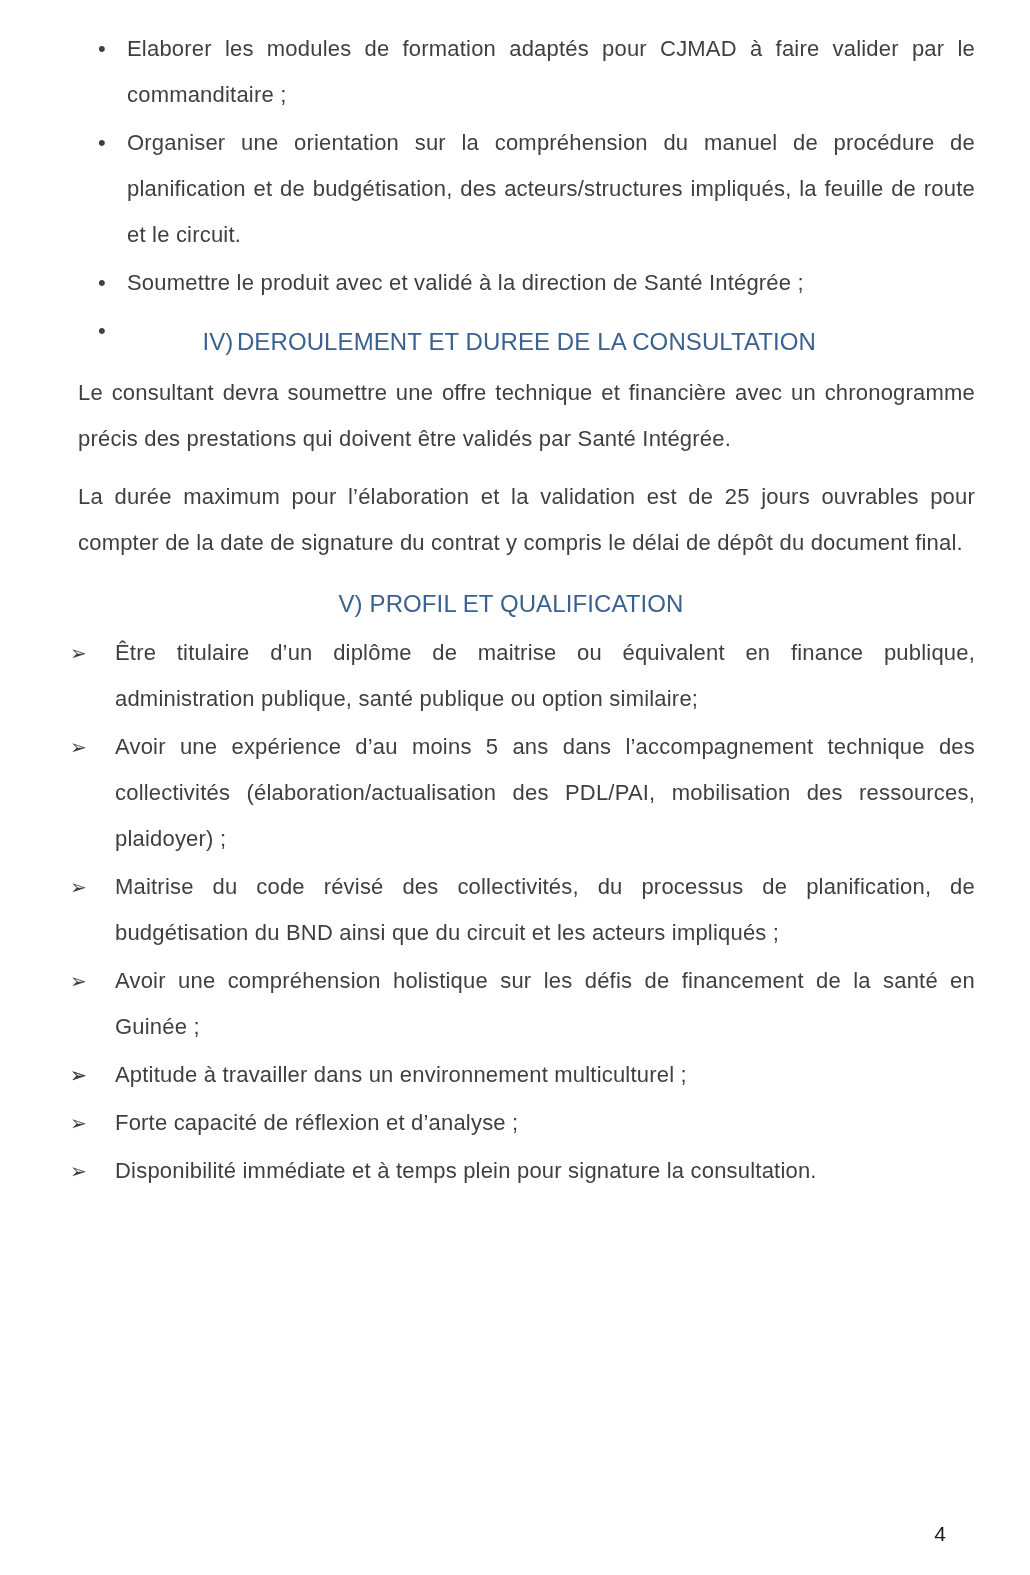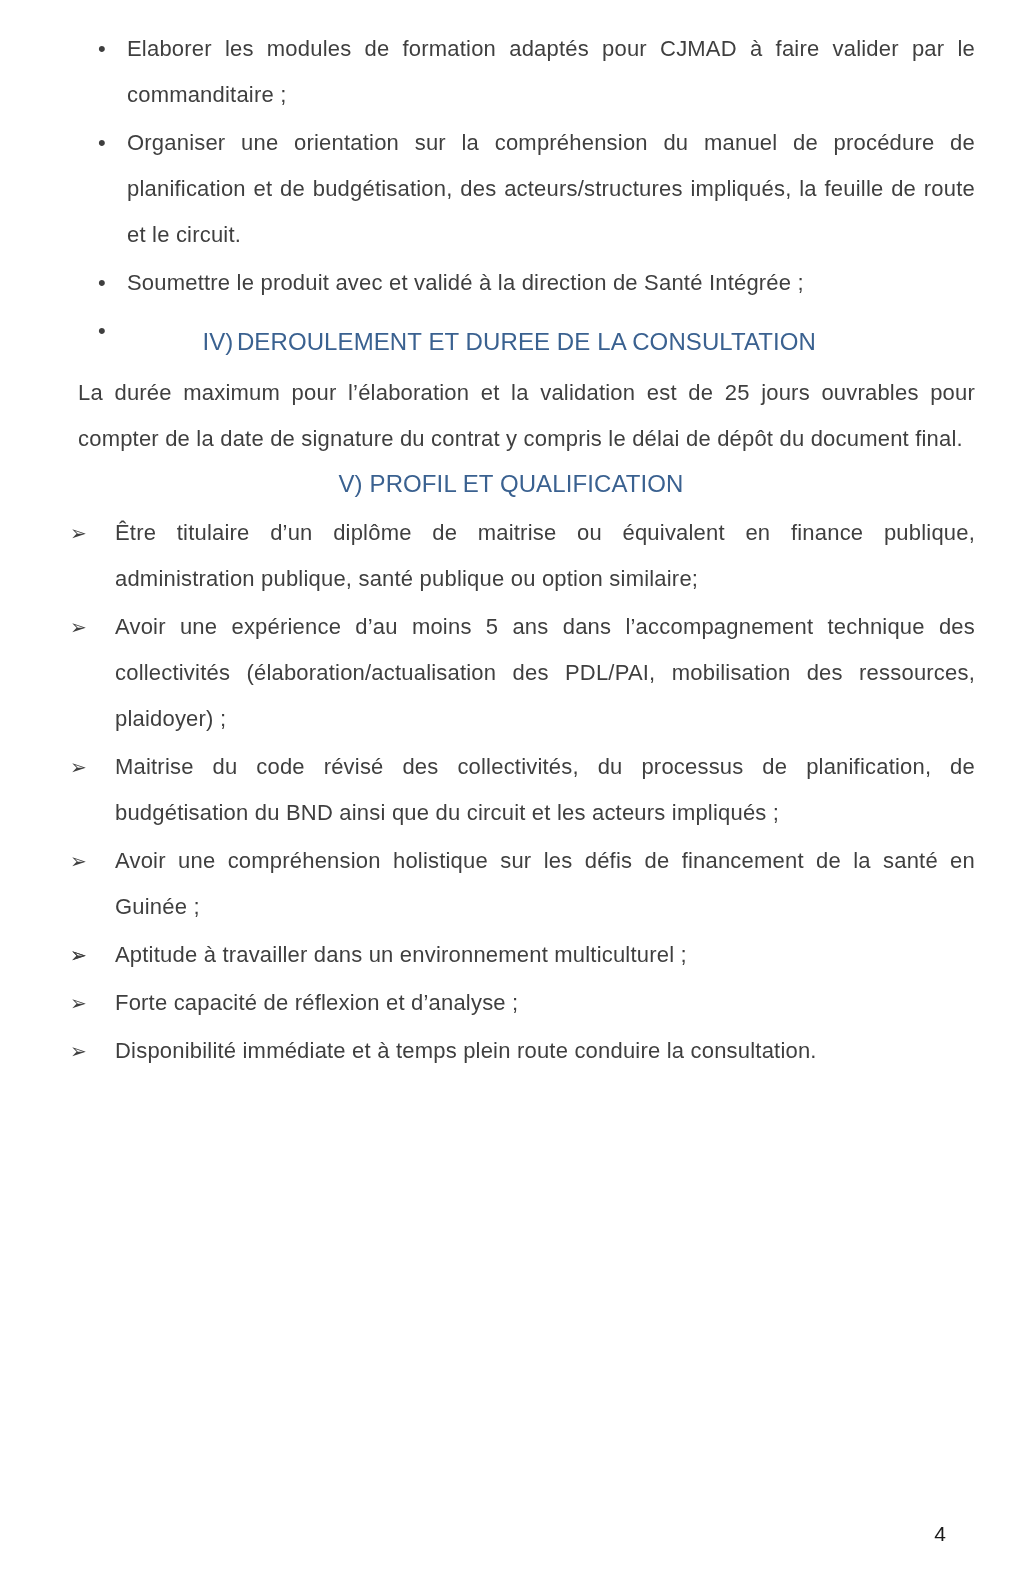--- a/index.html
+++ b/index.html
@@ -48,21 +48,21 @@
   }
   h2.section-heading .h-num{
     display:inline-block;
     min-width:38px;
   }
   .body-par{
     margin:12px 0 0 38px;
     line-height:46px;
     text-align:justify;
   }
-  h2#heading-v{margin-top:6px;}
+  h2#heading-v{margin-top:22px;}
   .arrow-list{margin-top:10px;}
   .dot-list{margin-top:0;}
   .page-number{
     position:absolute;
     top:1522px;
     right:84px;
     font-size:21px;
     color:#1a1a1a;
     letter-spacing:0;
   }
@@ -87,20 +87,21 @@
     </li>
     <li>
       <span class="bullet">•</span>
     </li>
   </ul>
 
   <h2 class="section-heading" id="heading-iv">
     <span class="h-num">IV)</span><span class="h-text">DEROULEMENT ET DUREE DE LA CONSULTATION</span>
   </h2>
 
+  <p class="body-par">Le consultant devra soumettre une offre technique et financière avec un chronogramme précis des prestations qui doivent être validés par Santé Intégrée.</p>
   <p class="body-par">La durée maximum pour l’élaboration et la validation est de 25 jours ouvrables pour compter de la date de signature du contrat y compris le délai de dépôt du document final.</p>
 
   <h2 class="section-heading" id="heading-v">
     <span class="h-num">V)</span><span class="h-text">PROFIL ET QUALIFICATION</span>
   </h2>
 
   <ul class="arrow-list">
     <li>
       <span class="bullet">➢</span>
       <span class="li-text">Être titulaire d’un diplôme de maitrise ou équivalent en finance publique, administration publique, santé publique ou option similaire;</span>
@@ -123,19 +124,19 @@
     <li>
       <span class="bullet">➢</span>
       <span class="li-text">Aptitude à travailler dans un environnement multiculturel ;</span>
     </li>
     <li>
       <span class="bullet">➢</span>
       <span class="li-text">Forte capacité de réflexion et d’analyse ;</span>
     </li>
     <li>
       <span class="bullet">➢</span>
-      <span class="li-text">Disponibilité immédiate et à temps plein route conduire la consultation.</span>
+      <span class="li-text">Disponibilité immédiate et à temps plein pour signature la consultation.</span>
     </li>
   </ul>
 
   <div class="page-number">4</div>
 
 </div>
 
 </body></html>

